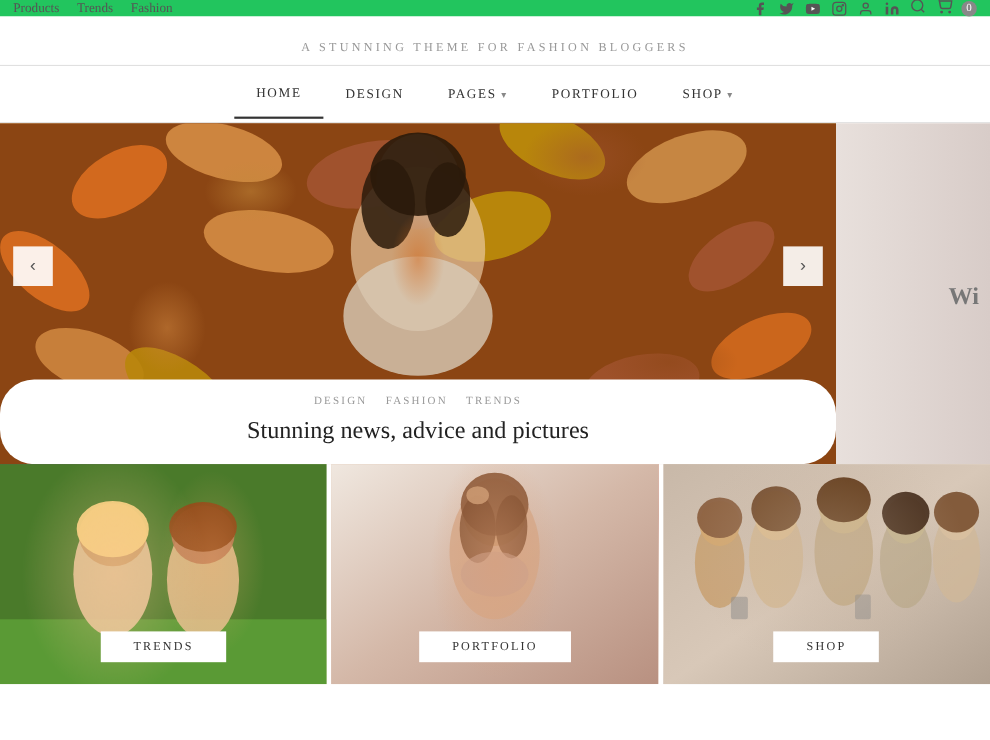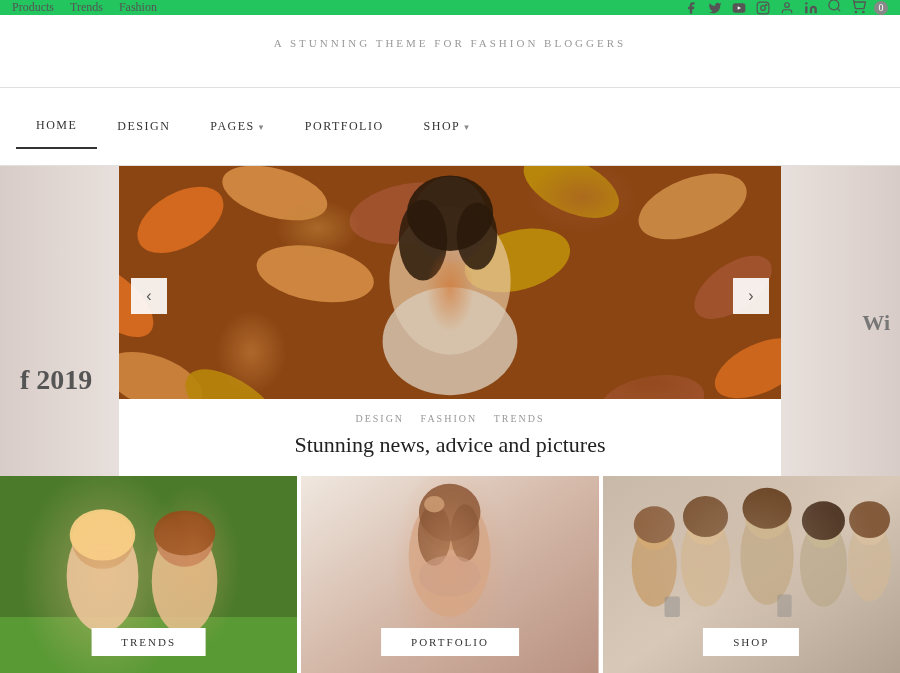--- a/index.html
+++ b/index.html
@@ -53,26 +53,25 @@
       color: #999;
       text-transform: uppercase;
       margin-top: 4px;
     }
 
     
     .main-nav {
       border-top: 1px solid #e0e0e0;
       border-bottom: 1px solid #e0e0e0;
       display: flex;
-      justify-content: flex-start;
+      justify-content: center;
       align-items: center;
       gap: 0;
-      padding: 16px;
+      padding: 3px;
       background: #fff;
-      margin-top: 28px;
     }
     .nav-item {
       padding: 14px 20px;
       font-size: 12px;
       letter-spacing: 1.5px;
       text-transform: uppercase;
       color: #333;
       cursor: pointer;
       position: relative;
       display: flex;
@@ -91,21 +90,21 @@
     .slider-section {
       position: relative;
       background: #f5f0ee;
       overflow: hidden;
       height: 310px;
       display: flex;
       align-items: center;
       justify-content: center;
     }
     .slider-side {
-      width: 119px;
+      width: 140px;
       height: 310px;
       background: #e8e0dc;
       flex-shrink: 0;
       overflow: hidden;
       position: relative;
     }
     .slider-side-left {
       background: linear-gradient(to right, #d8ccc8, #e8e0dc);
     }
     .slider-side-right {
@@ -151,20 +150,21 @@
         radial-gradient(ellipse 40px 70px at 50% 40%, #d2691e88 0%, transparent 60%);
     }
     .slider-caption {
       position: absolute;
       bottom: 0;
       left: 0;
       right: 0;
       background: #fff;
       padding: 14px 20px 18px;
       text-align: center;
+      border-radius: 31px;
     }
     .caption-tags {
       font-size: 10px;
       letter-spacing: 2px;
       color: #999;
       text-transform: uppercase;
       margin-bottom: 8px;
     }
     .caption-tags span { margin: 0 6px; }
     .caption-title {
@@ -333,23 +333,20 @@
     <span>PORTFOLIO</span>
   </div>
   <div class="nav-item">
     <span>SHOP</span>
     <span class="chevron">▾</span>
   </div>
 </nav>
 
 <div class="slider-section">
 
-  <div class="slider-side slider-side-left">
-    <div class="side-text">f 2019</div>
-  </div>
 
   <div class="slider-main">
     <div class="slider-img">
       
       <svg width="100%" height="100%" viewBox="0 0 560 230" preserveAspectRatio="xMidYMid slice" xmlns="http://www.w3.org/2000/svg">
 
         <rect width="560" height="230" fill="#8B4513"></rect>
 
         <ellipse cx="80" cy="40" rx="35" ry="20" fill="#D2691E" transform="rotate(-30 80 40)"></ellipse>
         <ellipse cx="150" cy="20" rx="40" ry="18" fill="#CD853F" transform="rotate(15 150 20)"></ellipse>

